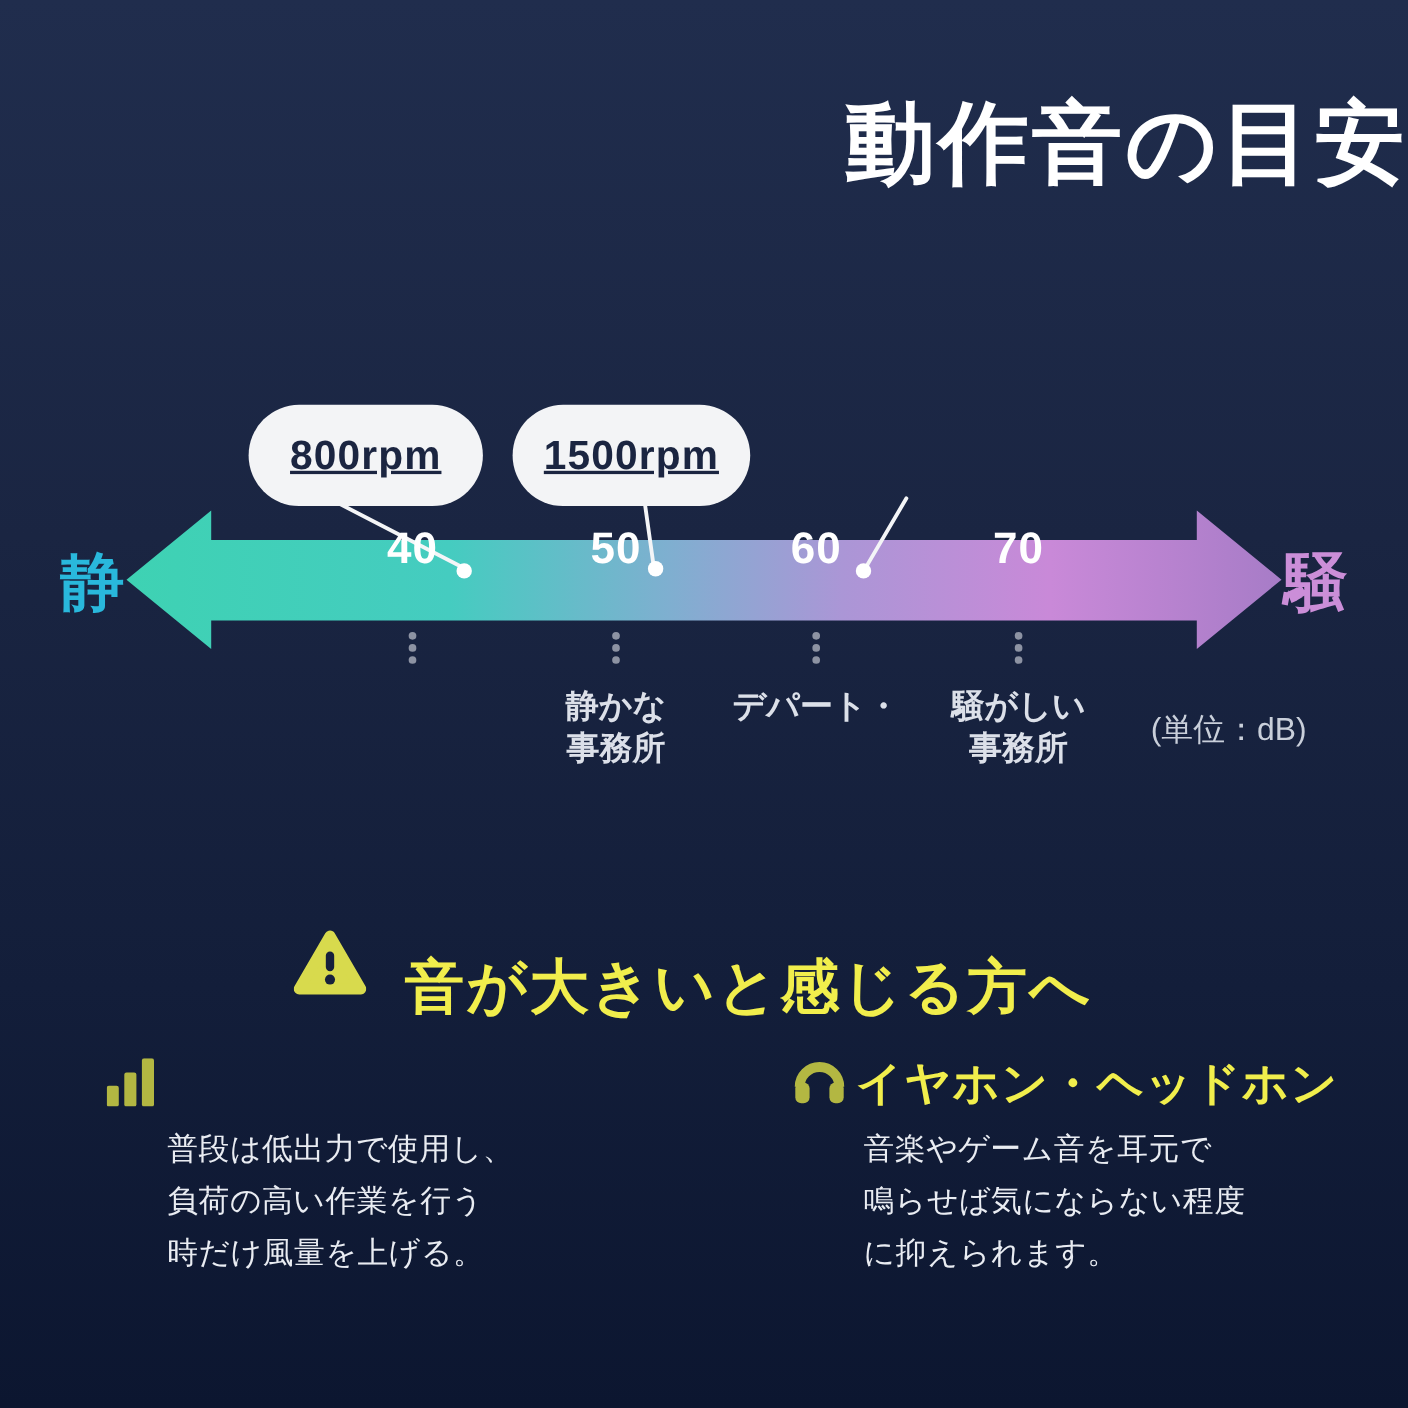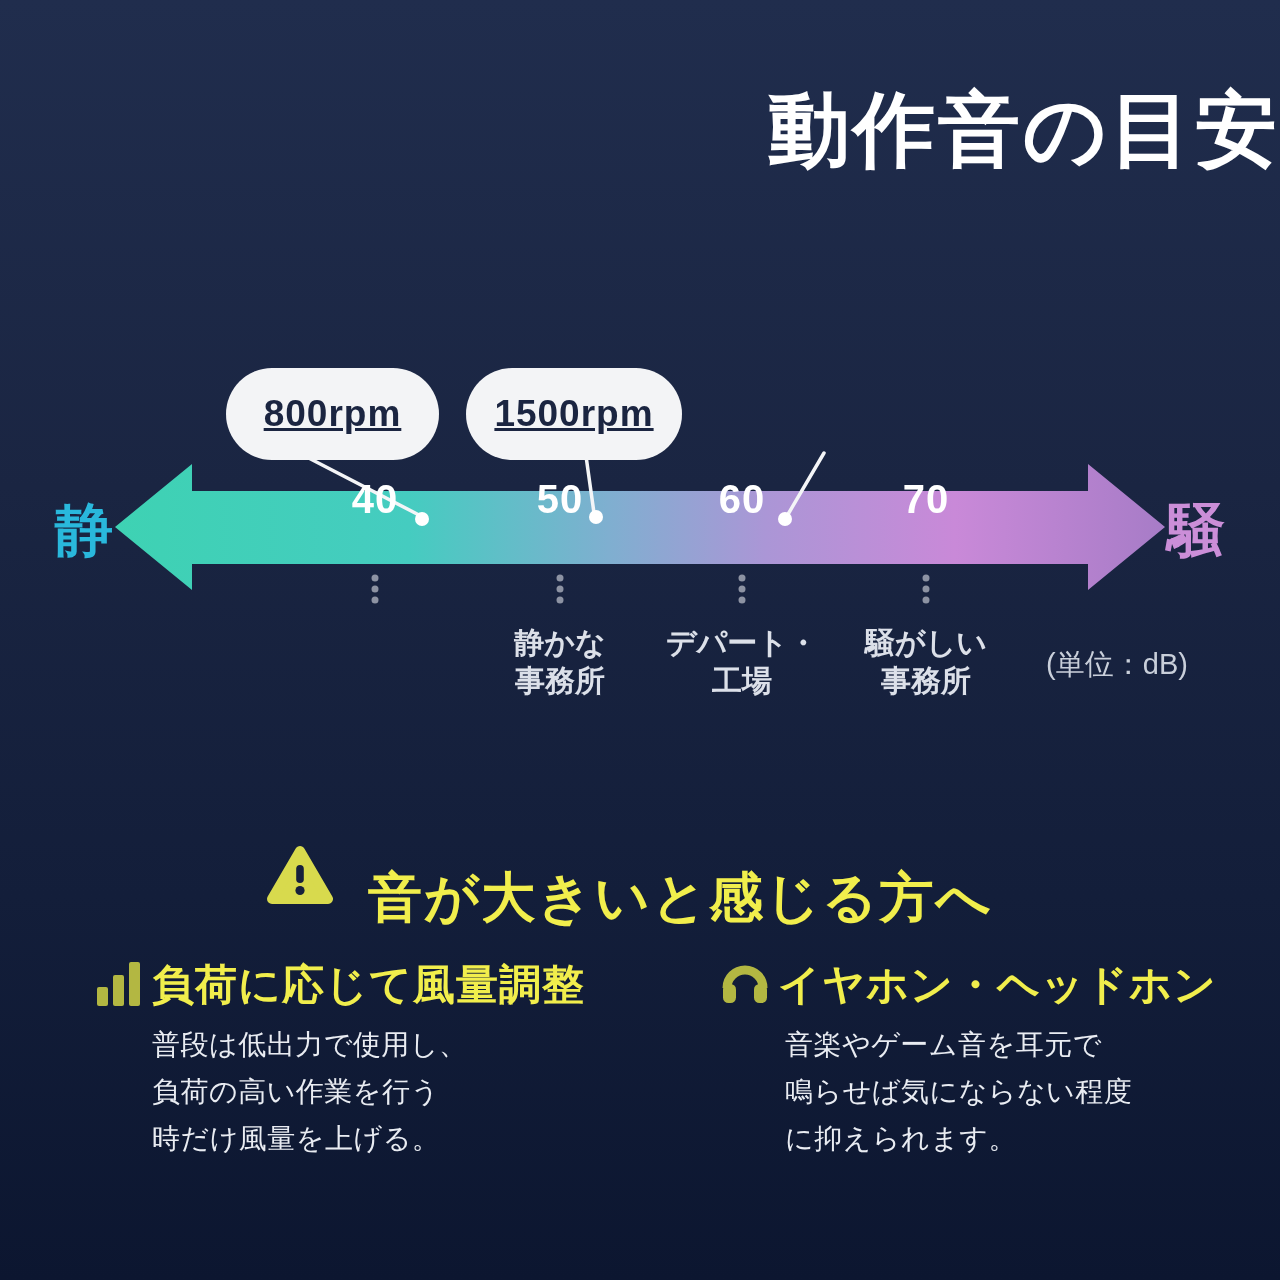--- a/index.html
+++ b/index.html
@@ -118,42 +118,40 @@
   <div class="tick" style="left:500px;">50</div>
   <div class="tick" style="left:682px;">60</div>
   <div class="tick" style="left:866px;">70</div>
 
   <div class="scale-label" style="left:420px;">
     <div>静かな</div>
     <div>事務所</div>
   </div>
   <div class="scale-label" style="left:602px;">
     <div>デパート・</div>
-    <div>工場</div>
   </div>
   <div class="scale-label" style="left:786px;">
     <div>騒がしい</div>
     <div>事務所</div>
   </div>
 
   <div class="unit">(単位：dB)</div>
 
   <svg class="warn-icon" width="66" height="66" viewBox="0 0 66 66" xmlns="http://www.w3.org/2000/svg">
     <path d="M33 9 L61 57 L5 57 Z" fill="#d8da4d" stroke="#d8da4d" stroke-width="10" stroke-linejoin="round"></path>
     <rect x="29.2" y="23" width="7.6" height="18" rx="3.8" fill="#16203c"></rect>
     <circle cx="33" cy="48.5" r="4.6" fill="#16203c"></circle>
   </svg>
   <div class="warn-heading">音が大きいと感じる方へ</div>
 
   <svg class="col-icon" style="left:97px;top:962px;" width="45" height="44" viewBox="0 0 45 44" xmlns="http://www.w3.org/2000/svg">
     <rect x="0" y="25" width="11" height="19" rx="2" fill="#b3b742"></rect>
     <rect x="16" y="13" width="11" height="31" rx="2" fill="#b3b742"></rect>
     <rect x="32" y="0" width="11" height="44" rx="2" fill="#b3b742"></rect>
   </svg>
-  <div class="col-heading" style="left:152px;">負荷に応じて風量調整</div>
   <div class="col-body" style="left:152px;">
     <div>普段は低出力で使用し、</div>
     <div>負荷の高い作業を行う</div>
     <div>時だけ風量を上げる。</div>
   </div>
 
   <svg class="col-icon" style="left:721px;top:957px;" width="48" height="48" viewBox="0 0 48 48" xmlns="http://www.w3.org/2000/svg">
     <path d="M6 31 A 18 18 0 0 1 42 31" fill="none" stroke="#b3b742" stroke-width="9"></path>
     <rect x="2" y="27" width="13" height="19" rx="5.5" fill="#b3b742"></rect>
     <rect x="33" y="27" width="13" height="19" rx="5.5" fill="#b3b742"></rect>

